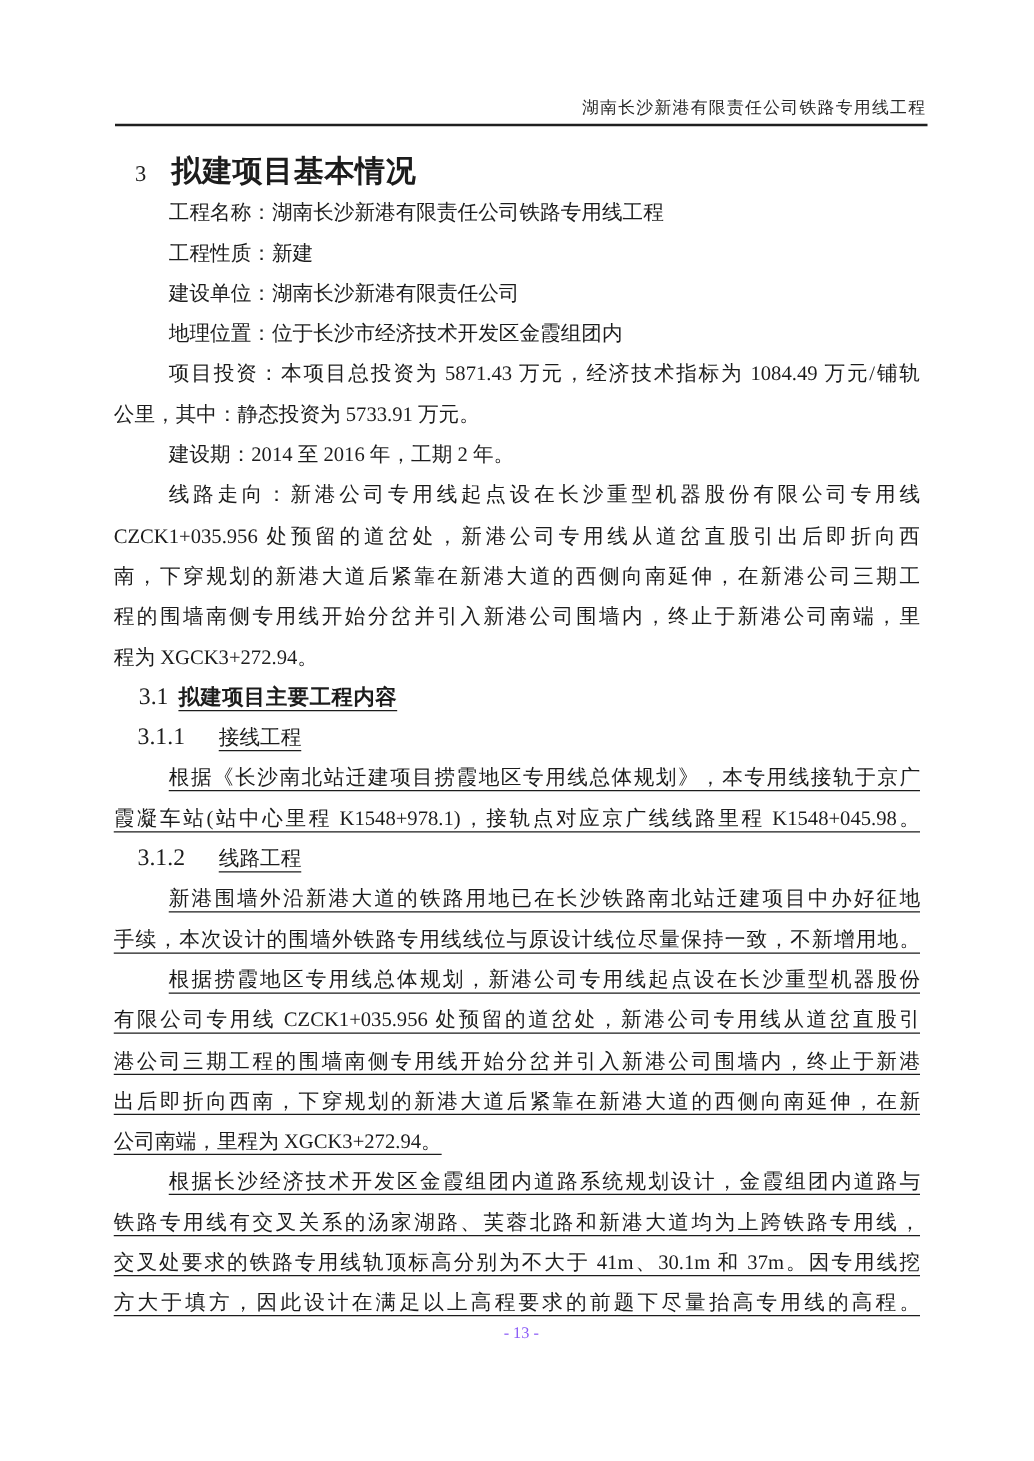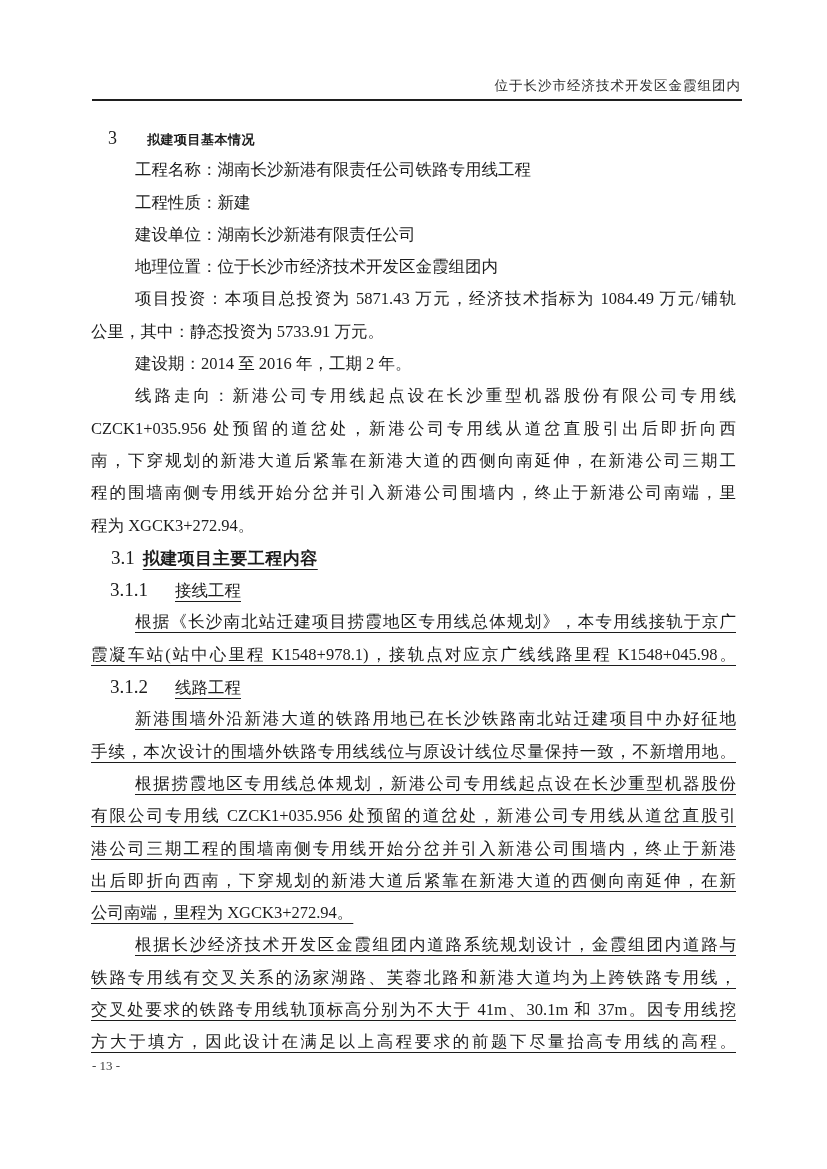--- a/index.html
+++ b/index.html
@@ -45,22 +45,22 @@
     text-decoration-line:underline;
     text-decoration-thickness:1px;
     text-underline-offset:4.5px;
   }
   
   .hnum{ font-size:19px; }
   .h3-line .hnum{ font-size:18px; padding-left:17px; }
   .h3-title{
     font-family:"Liberation Sans","DejaVu Sans",sans-serif;
     font-weight:bold;
-    font-size:13px;
-    margin-left:30px;
+    font-size:24px;
+    margin-left:20px;
     letter-spacing:0.5px;
   }
   .h31-line .hnum{ padding-left:20px; }
   .h31-title{
     font-family:"Liberation Sans","DejaVu Sans",sans-serif;
     font-weight:bold;
     font-size:17px;
     margin-left:8px;
     letter-spacing:0.5px;
     text-decoration-line:underline;
@@ -72,31 +72,31 @@
     font-size:16.5px;
     margin-left:27px;
     text-decoration-line:underline;
     text-decoration-thickness:1px;
     text-underline-offset:5px;
   }
   
   .footer-pagenum{
     position:absolute;
     top:1058px;left:92px;width:650px;
-    text-align:left;
+    text-align:center;
     font-size:13px;
-    color:#404040;
+    color:#8b5cf6;
   }
 </style>
 </head>
 <body>
 
 <div class="page">
 
-  <div class="header-title">位于长沙市经济技术开发区金霞组团内</div>
+  <div class="header-title">湖南长沙新港有限责任公司铁路专用线工程</div>
   <div class="header-rule"></div>
 
   <div class="body-block">
 
     <div class="ln h3-line"><span class="hnum">3</span><span class="h3-title">拟建项目基本情况</span></div>
 
     <div>
       <div class="ln ind">工程名称：湖南长沙新港有限责任公司铁路专用线工程</div>
     </div>
     <div>

